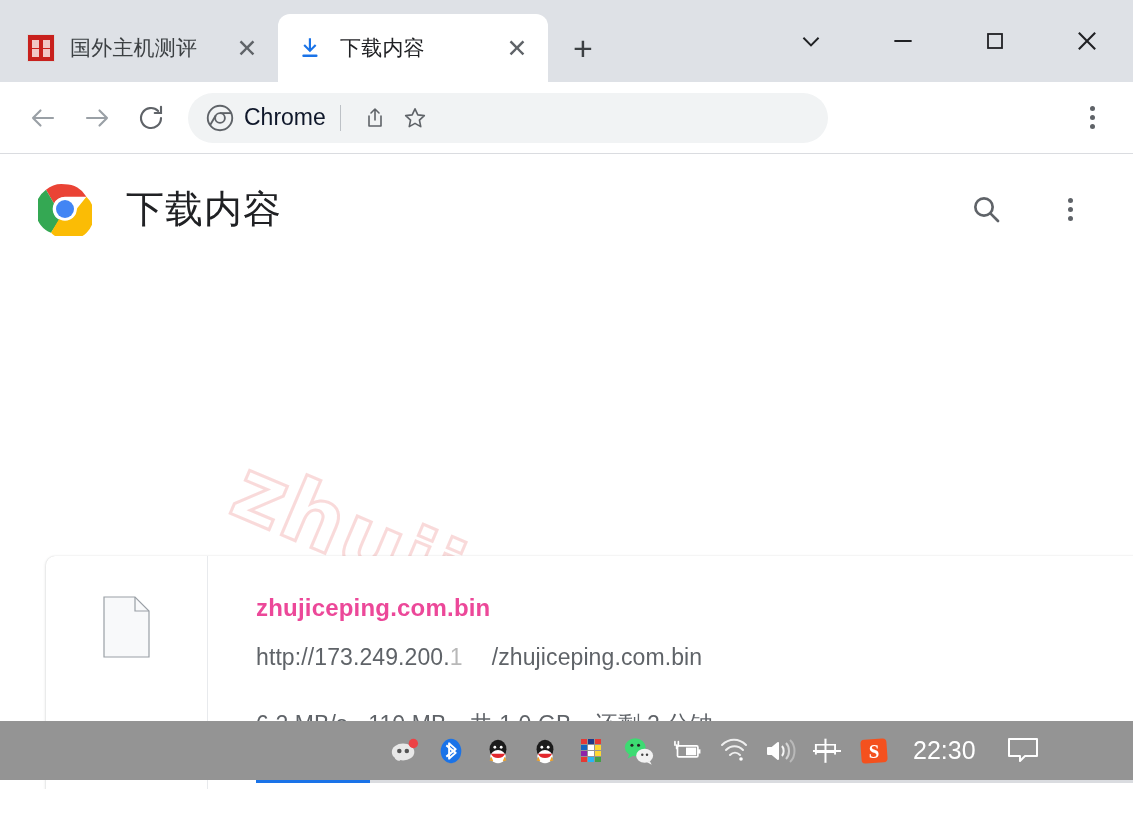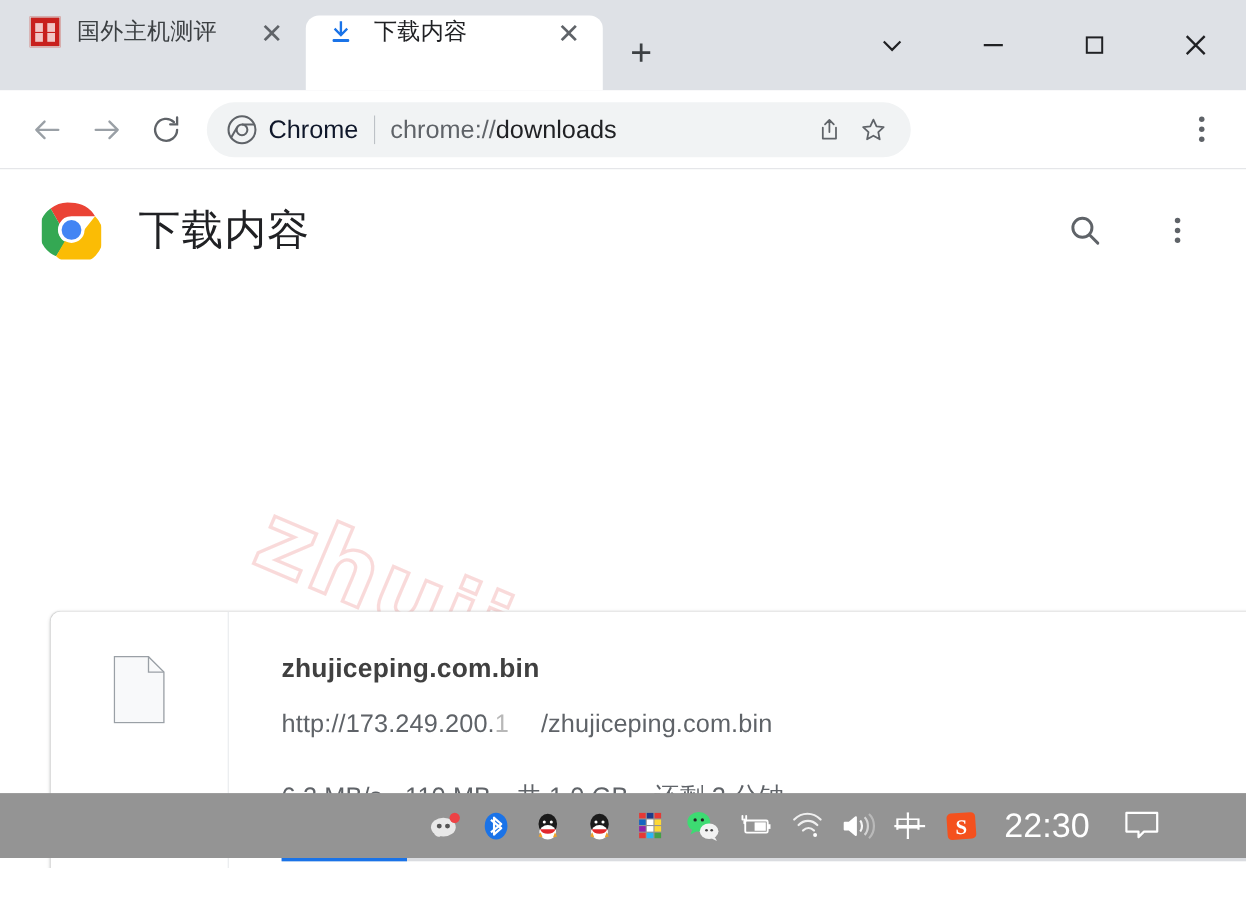--- a/index.html
+++ b/index.html
@@ -20,21 +20,21 @@
     background: #dee1e6;
     display: flex;
     align-items: flex-end;
   }
   .tabs { display: flex; align-items: flex-end; height: 100%; padding-left: 8px; }
 
   .tab {
     position: relative;
     height: 68px;
     display: flex;
-    align-items: flex-start;
+    align-items: center;
     padding: 0 14px 0 18px;
     min-width: 270px;
     border-radius: 12px 12px 0 0;
   }
   .tab.inactive { background: transparent; }
   .tab.active { background: #ffffff; }
 
   .tab-favicon {
     width: 30px; height: 30px;
     flex: 0 0 30px;
@@ -199,21 +199,21 @@
     border-right: 1px solid #e8eaed;
     display: flex;
     justify-content: center;
     padding-top: 40px;
   }
   .file-glyph { width: 47px; height: 62px; }
 
   .dl-body { flex: 1 1 auto; padding: 38px 0 0 48px; position: relative; }
   .dl-filename {
     font-size: 24px;
-    color: #404040;
+    color: #ec4899;
     font-weight: bold;
     cursor: pointer;
     display: inline-block;
     letter-spacing: .2px;
   }
   .dl-url {
     margin-top: 22px;
     font-size: 23px;
     color: #5f6368;
     letter-spacing: .1px;
@@ -272,21 +272,21 @@
     display: flex;
     align-items: center;
     gap: 0px;
   }
   .tray-item {
     width: 47px; height: 47px;
     display:flex; align-items:center; justify-content:center;
     cursor: pointer;
   }
   .clock {
-    font-size: 31px;
+    font-size: 25px;
     color: #ffffff;
     margin-left: 16px;
     margin-right: 24px;
     white-space: nowrap;
     cursor: pointer;
   }
   .notif {
     width: 46px; height: 46px;
     display:flex; align-items:center; justify-content:center;
     cursor:pointer;
@@ -381,21 +381,20 @@
       <span class="chrome-mini">
         <svg width="28" height="28" viewBox="0 0 24 24">
           <circle cx="12" cy="12" r="10.5" fill="none" stroke="#5f6368" stroke-width="1.6"></circle>
           <circle cx="12" cy="12" r="4.2" fill="none" stroke="#5f6368" stroke-width="1.6"></circle>
           <path d="M12 7.8h9.5" stroke="#5f6368" stroke-width="1.6"></path>
           <path d="M8.3 9.9L3.6 18" stroke="#5f6368" stroke-width="1.6"></path>
         </svg>
       </span>
       <span class="omni-brand">Chrome</span>
       <span class="omni-divider"></span>
-      <span class="omni-url"><span class="scheme">chrome://</span><span>downloads</span></span>
       <span class="omni-icon">
         <svg width="24" height="24" viewBox="0 0 24 24" fill="none" stroke="#5f6368" stroke-width="1.6" stroke-linecap="round" stroke-linejoin="round">
           <path d="M6 10v10h12V10"></path>
           <path d="M12 14V3M12 3l4 4M12 3L8 7"></path>
         </svg>
       </span>
       <span class="omni-icon">
         <svg width="26" height="26" viewBox="0 0 24 24" fill="none" stroke="#5f6368" stroke-width="1.5" stroke-linejoin="round">
           <path d="M12 3.5l2.6 5.6 6 .7-4.5 4.2 1.2 6-5.3-3-5.3 3 1.2-6L3.4 9.8l6-.7z"></path>
         </svg>

